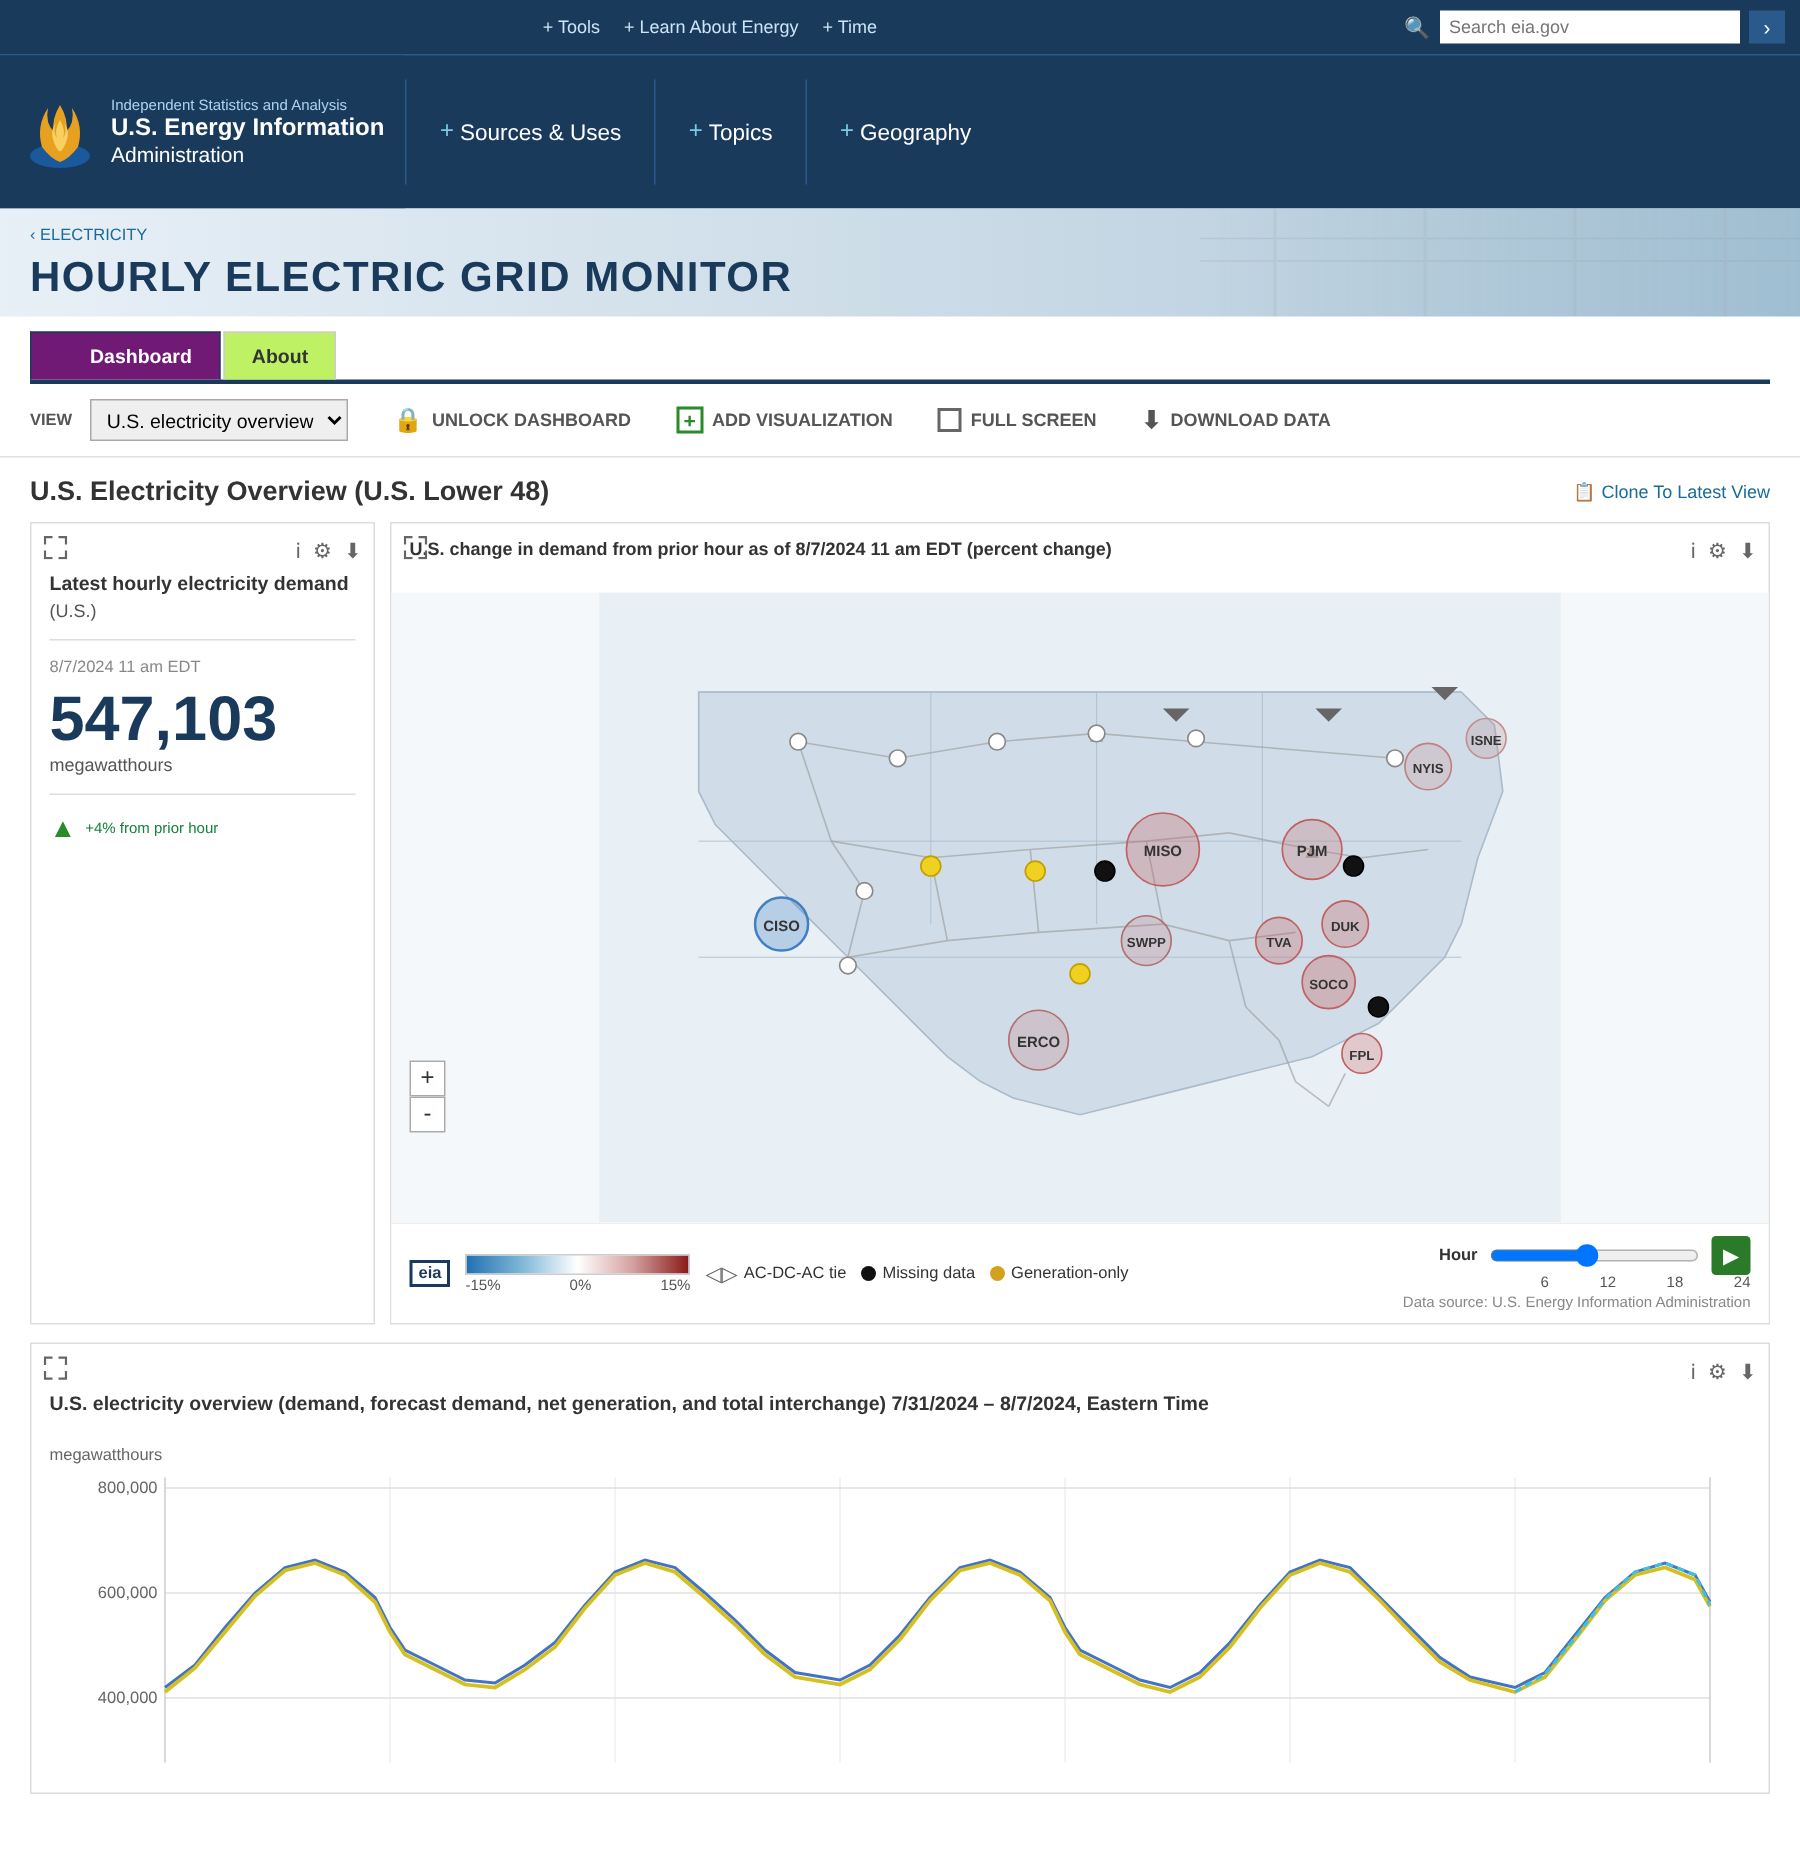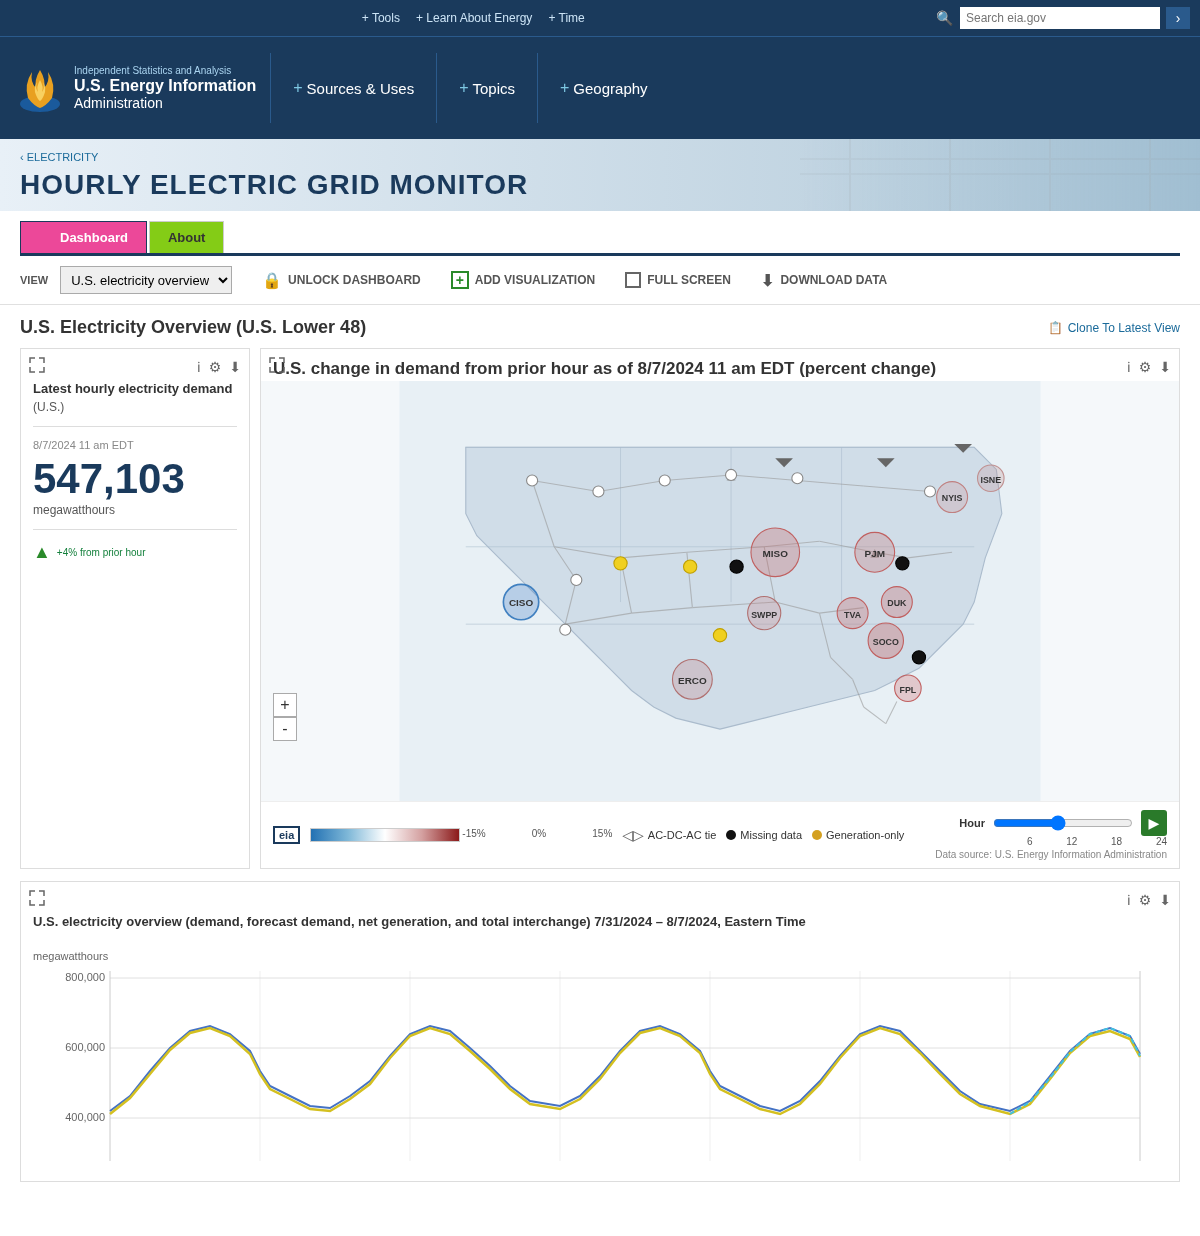--- a/index.html
+++ b/index.html
@@ -28,22 +28,22 @@
     
     .page-header { position: relative; background: linear-gradient(to right, #e8f0f7, #b0c8d8); overflow: hidden; }
     .page-header-content { padding: 12px 20px 10px; position: relative; z-index: 2; }
     .breadcrumb { font-size: 11px; color: #1a6a9a; text-transform: uppercase; margin-bottom: 6px; }
     .page-title { font-size: 28px; font-weight: bold; color: #1a3a5c; text-transform: uppercase; letter-spacing: 1px; }
     .header-bg { position: absolute; right: 0; top: 0; bottom: 0; width: 400px; opacity: 0.4; background: linear-gradient(to right, transparent, #8ab0c8); }
 
     
     .tabs { display: flex; border-bottom: 3px solid #1a3a5c; margin: 0 20px; }
     .tab { padding: 8px 18px; font-size: 13px; font-weight: bold; cursor: pointer; border: 1px solid #ccc; border-bottom: none; margin-right: 2px; }
-    .tab.active { background: #ec4899; color: #fff; border-color: #1a3a5c; padding-left: 39px; }
-    .tab.inactive { background: #84cc16; color: #333; }
+    .tab.active { background: #701a75; color: #fff; border-color: #1a3a5c; padding-left: 39px; }
+    .tab.inactive { background: #bef264; color: #333; }
 
     
     .toolbar { display: flex; align-items: center; padding: 10px 20px; gap: 30px; border-bottom: 1px solid #e0e0e0; }
     .view-label { font-size: 11px; font-weight: bold; color: #555; text-transform: uppercase; margin-right: 6px; }
     .view-select { height: 28px; font-size: 13px; border: 1px solid #aaa; padding: 2px 6px; }
     .toolbar-action { display: flex; align-items: center; gap: 6px; cursor: pointer; color: #1a6a9a; font-size: 12px; font-weight: bold; text-transform: uppercase; }
 
     
     .content { padding: 12px 20px; }
 
@@ -67,21 +67,21 @@
     .demand-sublabel { font-size: 12px; color: #555; }
     .divider { border: none; border-top: 1px solid #ddd; margin: 12px 0; }
     .timestamp { font-size: 11px; color: #888; margin-bottom: 4px; }
     .big-number { font-size: 42px; font-weight: bold; color: #1a3a5c; }
     .unit { font-size: 12px; color: #555; }
     .change-indicator { display: flex; align-items: center; gap: 6px; margin-top: 10px; }
     .arrow-up { color: #2a8a2a; font-size: 18px; }
     .change-text { font-size: 10px; color: #15803d; }
 
     
-    .map-title { padding: 10px 12px 2px; font-size: 17px; font-weight: bold; color: #333; }
+    .map-title { padding: 10px 12px 22px; font-size: 12px; font-weight: bold; color: #333; }
     .map-container { position: relative; height: 420px; overflow: hidden; background: #f5f8fa; }
     .map-zoom { position: absolute; left: 12px; bottom: 60px; display: flex; flex-direction: column; }
     .zoom-btn { width: 24px; height: 24px; background: #fff; border: 1px solid #aaa; display: flex; align-items: center; justify-content: center; cursor: pointer; font-size: 16px; color: #333; }
 
     
     .map-legend { padding: 8px 12px; background: #fff; border-top: 1px solid #eee; display: flex; align-items: center; flex-wrap: wrap; gap: 10px; font-size: 11px; }
     .legend-gradient { width: 150px; height: 14px; background: linear-gradient(to right, #2271b3, #7fb8d8, #fff, #d4a0a0, #8b1a1a); border: 1px solid #ccc; }
     .legend-labels { display: flex; justify-content: space-between; width: 150px; font-size: 10px; color: #555; }
     .legend-item { display: flex; align-items: center; gap: 4px; }
     .legend-dot { width: 10px; height: 10px; border-radius: 50%; }
@@ -366,21 +366,21 @@
         
         
         <div class="map-zoom">
           <button class="zoom-btn">+</button>
           <button class="zoom-btn">-</button>
         </div>
       </div>
 
       <div class="map-legend">
         <div class="eia-logo-small">eia</div>
-        <div style="display:flex;flex-direction:row;gap:2px;">
+        <div style="display:flex;flex-direction:column;gap:2px;">
           <div class="legend-gradient"></div>
           <div class="legend-labels">
             <span>-15%</span>
             <span>0%</span>
             <span>15%</span>
           </div>
         </div>
         <div class="legend-item">
           <span class="legend-arrow">◁▷</span>
           <span>AC-DC-AC tie</span>

